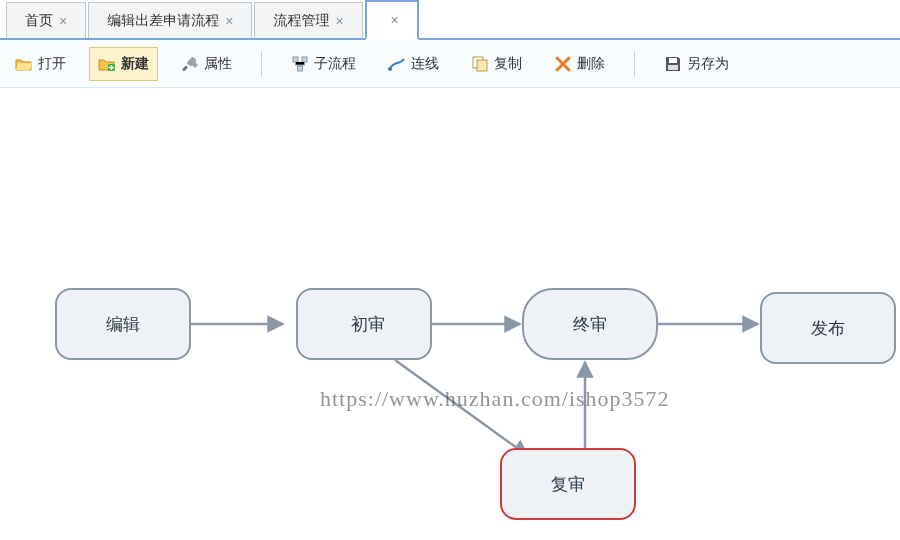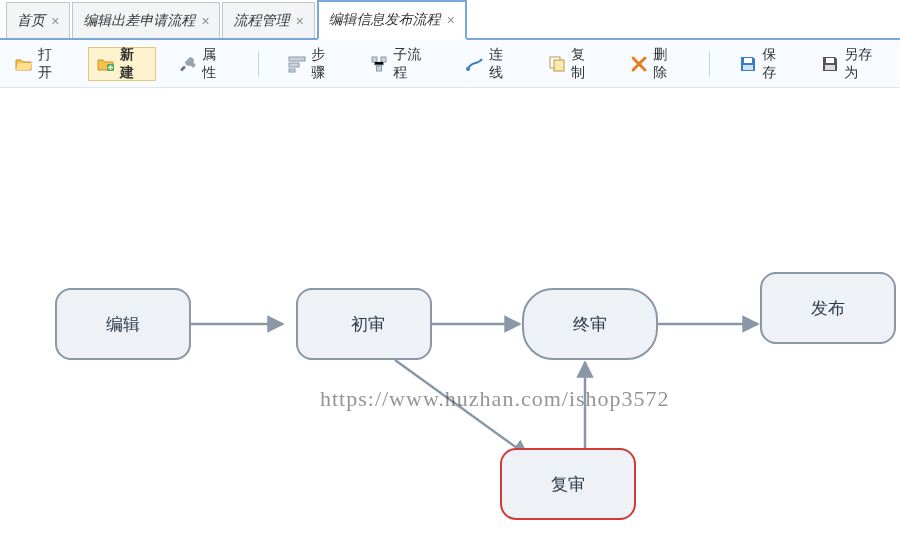--- a/index.html
+++ b/index.html
@@ -1,21 +1,21 @@
 <!DOCTYPE html>
 <html><head>
 <meta charset="utf-8">
 <style>
   * { box-sizing: border-box; }
   html, body { margin: 0; padding: 0; font-family: "Microsoft YaHei", Arial, sans-serif; font-size: 14px; color: #333; background: #fff; }
   body { width: 900px; height: 540px; position: relative; overflow: hidden; }
 
   
   .tabstrip { display: flex; align-items: flex-end; height: 40px; border-bottom: 2px solid #7aa7d8; padding-left: 6px; background: #fff; }
-  .tab { display: flex; align-items: center; height: 36px; padding: 0 10px; margin-right: 2px; border: 1px solid #bfc7ce; border-bottom: none; background: #f2f4f6; cursor: pointer; position: relative; font-style: italic; }
+  .tab { display: flex; align-items: center; height: 36px; padding: 0 18px; margin-right: 2px; border: 1px solid #bfc7ce; border-bottom: none; background: #f2f4f6; cursor: pointer; position: relative; }
   .tab.active { background: #fff; border: 2px solid #7aa7d8; border-bottom: 2px solid #fff; margin-bottom: -2px; height: 40px; }
   .tab-close { color: #8a9299; margin-left: 6px; font-size: 14px; line-height: 1; }
 
   
   .toolbar { display: flex; align-items: center; height: 48px; padding: 0 6px; background: #f8fbff; border-bottom: 1px solid #dfe6ee; gap: 14px; }
   .tbtn { display: flex; align-items: center; height: 34px; padding: 0 8px; gap: 5px; cursor: pointer; border: 1px solid transparent; }
   .tbtn.highlight { background: #fff3cf; border: 1px solid #e0c97a; font-weight: bold; }
   .tsep { width: 1px; height: 26px; background: #c9d3dd; margin: 0 6px; }
   .ticon { width: 18px; height: 18px; flex: 0 0 18px; }
 
@@ -37,21 +37,20 @@
   </div>
   <div class="tab">
     <span>编辑出差申请流程</span>
     <span class="tab-close">×</span>
   </div>
   <div class="tab">
     <span>流程管理</span>
     <span class="tab-close">×</span>
   </div>
   <div class="tab active">
-    <span>编辑信息发布流程</span>
     <span class="tab-close">×</span>
   </div>
 </div>
 
 <div class="toolbar">
   <div class="tbtn">
     <svg class="ticon" viewBox="0 0 18 18">
         <path fill="#f7c24b" stroke="#c7922a" d="M1 5h5l2 2h8v8H1z"></path>
         <path fill="#ffe08f" d="M3 8h14l-2 7H1z"></path>
       </svg>
@@ -68,28 +67,20 @@
   <div class="tbtn">
     <svg class="ticon" viewBox="0 0 18 18">
         <path fill="#9aa4ae" d="M11 2a4 4 0 0 1 3.6 5.7L17 10l-3 3-2.3-2.4A4 4 0 0 1 6 7l3-3z"></path>
         <rect x="1" y="12" width="6" height="3" rx="1.5" fill="#6d7882" transform="rotate(-45 4 13.5)"></rect>
       </svg>
     <span>属性</span>
   </div>
   <div class="tsep"></div>
   <div class="tbtn">
     <svg class="ticon" viewBox="0 0 18 18">
-        <rect x="1" y="2" width="16" height="4" fill="#cbd4dd" stroke="#8a97a6"></rect>
-        <rect x="1" y="8" width="10" height="4" fill="#cbd4dd" stroke="#8a97a6"></rect>
-        <rect x="1" y="14" width="6" height="3" fill="#cbd4dd" stroke="#8a97a6"></rect>
-      </svg>
-    <span>步骤</span>
-  </div>
-  <div class="tbtn">
-    <svg class="ticon" viewBox="0 0 18 18">
         <rect x="2" y="2" width="5" height="5" fill="#cbd4dd" stroke="#8a97a6"></rect>
         <rect x="11" y="2" width="5" height="5" fill="#cbd4dd" stroke="#8a97a6"></rect>
         <rect x="6.5" y="11" width="5" height="5" fill="#cbd4dd" stroke="#8a97a6"></rect>
         <path stroke="#8a97a6" d="M4.5 7v3h9V7M9 10v1"></path>
       </svg>
     <span>子流程</span>
   </div>
   <div class="tbtn">
     <svg class="ticon" viewBox="0 0 18 18">
         <path stroke="#3a7fc4" stroke-width="2" fill="none" d="M2 14 C5 6, 12 10, 16 4"></path>
@@ -104,28 +95,20 @@
       </svg>
     <span>复制</span>
   </div>
   <div class="tbtn">
     <svg class="ticon" viewBox="0 0 18 18">
         <path stroke="#e67e22" stroke-width="3" stroke-linecap="round" d="M3 3l12 12M15 3L3 15"></path>
       </svg>
     <span>删除</span>
   </div>
   <div class="tsep"></div>
-  <div class="tbtn">
-    <svg class="ticon" viewBox="0 0 18 18">
-        <path fill="#3a7fc4" d="M2 2h12l2 2v12H2z"></path>
-        <rect x="5" y="3" width="8" height="5" fill="#fff"></rect>
-        <rect x="4" y="10" width="10" height="5" fill="#cfe2f3"></rect>
-      </svg>
-    <span>保存</span>
-  </div>
   <div class="tbtn">
     <svg class="ticon" viewBox="0 0 18 18">
         <path fill="#555" d="M2 2h12l2 2v12H2z"></path>
         <rect x="5" y="3" width="8" height="5" fill="#fff"></rect>
         <rect x="4" y="10" width="10" height="5" fill="#ddd"></rect>
       </svg>
     <span>另存为</span>
   </div>
 </div>
 
@@ -145,21 +128,21 @@
 
   <div class="node" style="left:55px; top:200px;">
     <span>编辑</span>
   </div>
   <div class="node" style="left:296px; top:200px;padding-left:8px;">
     <span>初审</span>
   </div>
   <div class="node" style="left:522px; top:200px;border-radius:31px;">
     <span>终审</span>
   </div>
-  <div class="node" style="left:760px; top:184px;">
+  <div class="node" style="left:760px; top:204px;">
     <span>发布</span>
   </div>
   <div class="node red" style="left:500px; top:360px;">
     <span>复审</span>
   </div>
 
   <div class="watermark" style="left:320px; top:298px;">https://www.huzhan.com/ishop3572</div>
 </div>
 
 </body></html>

